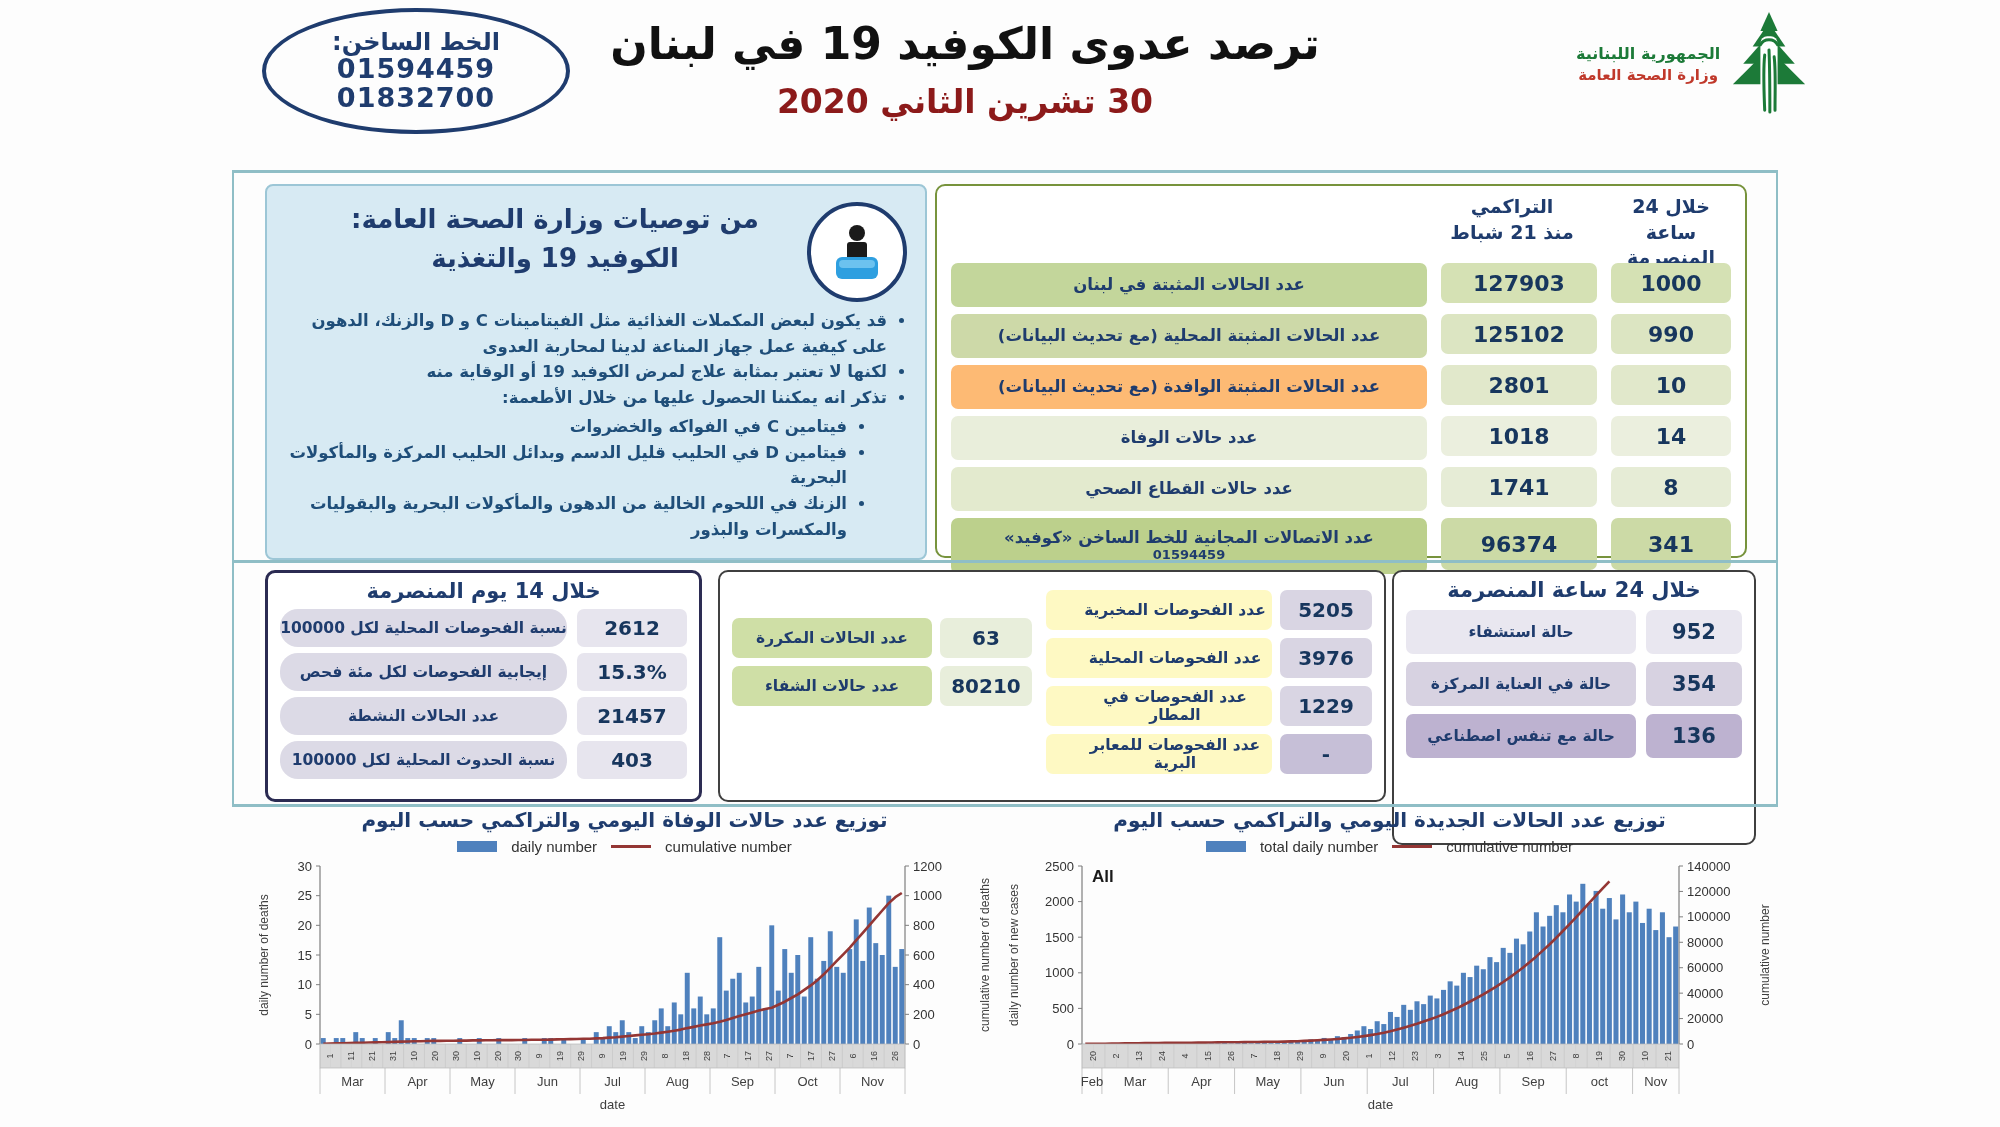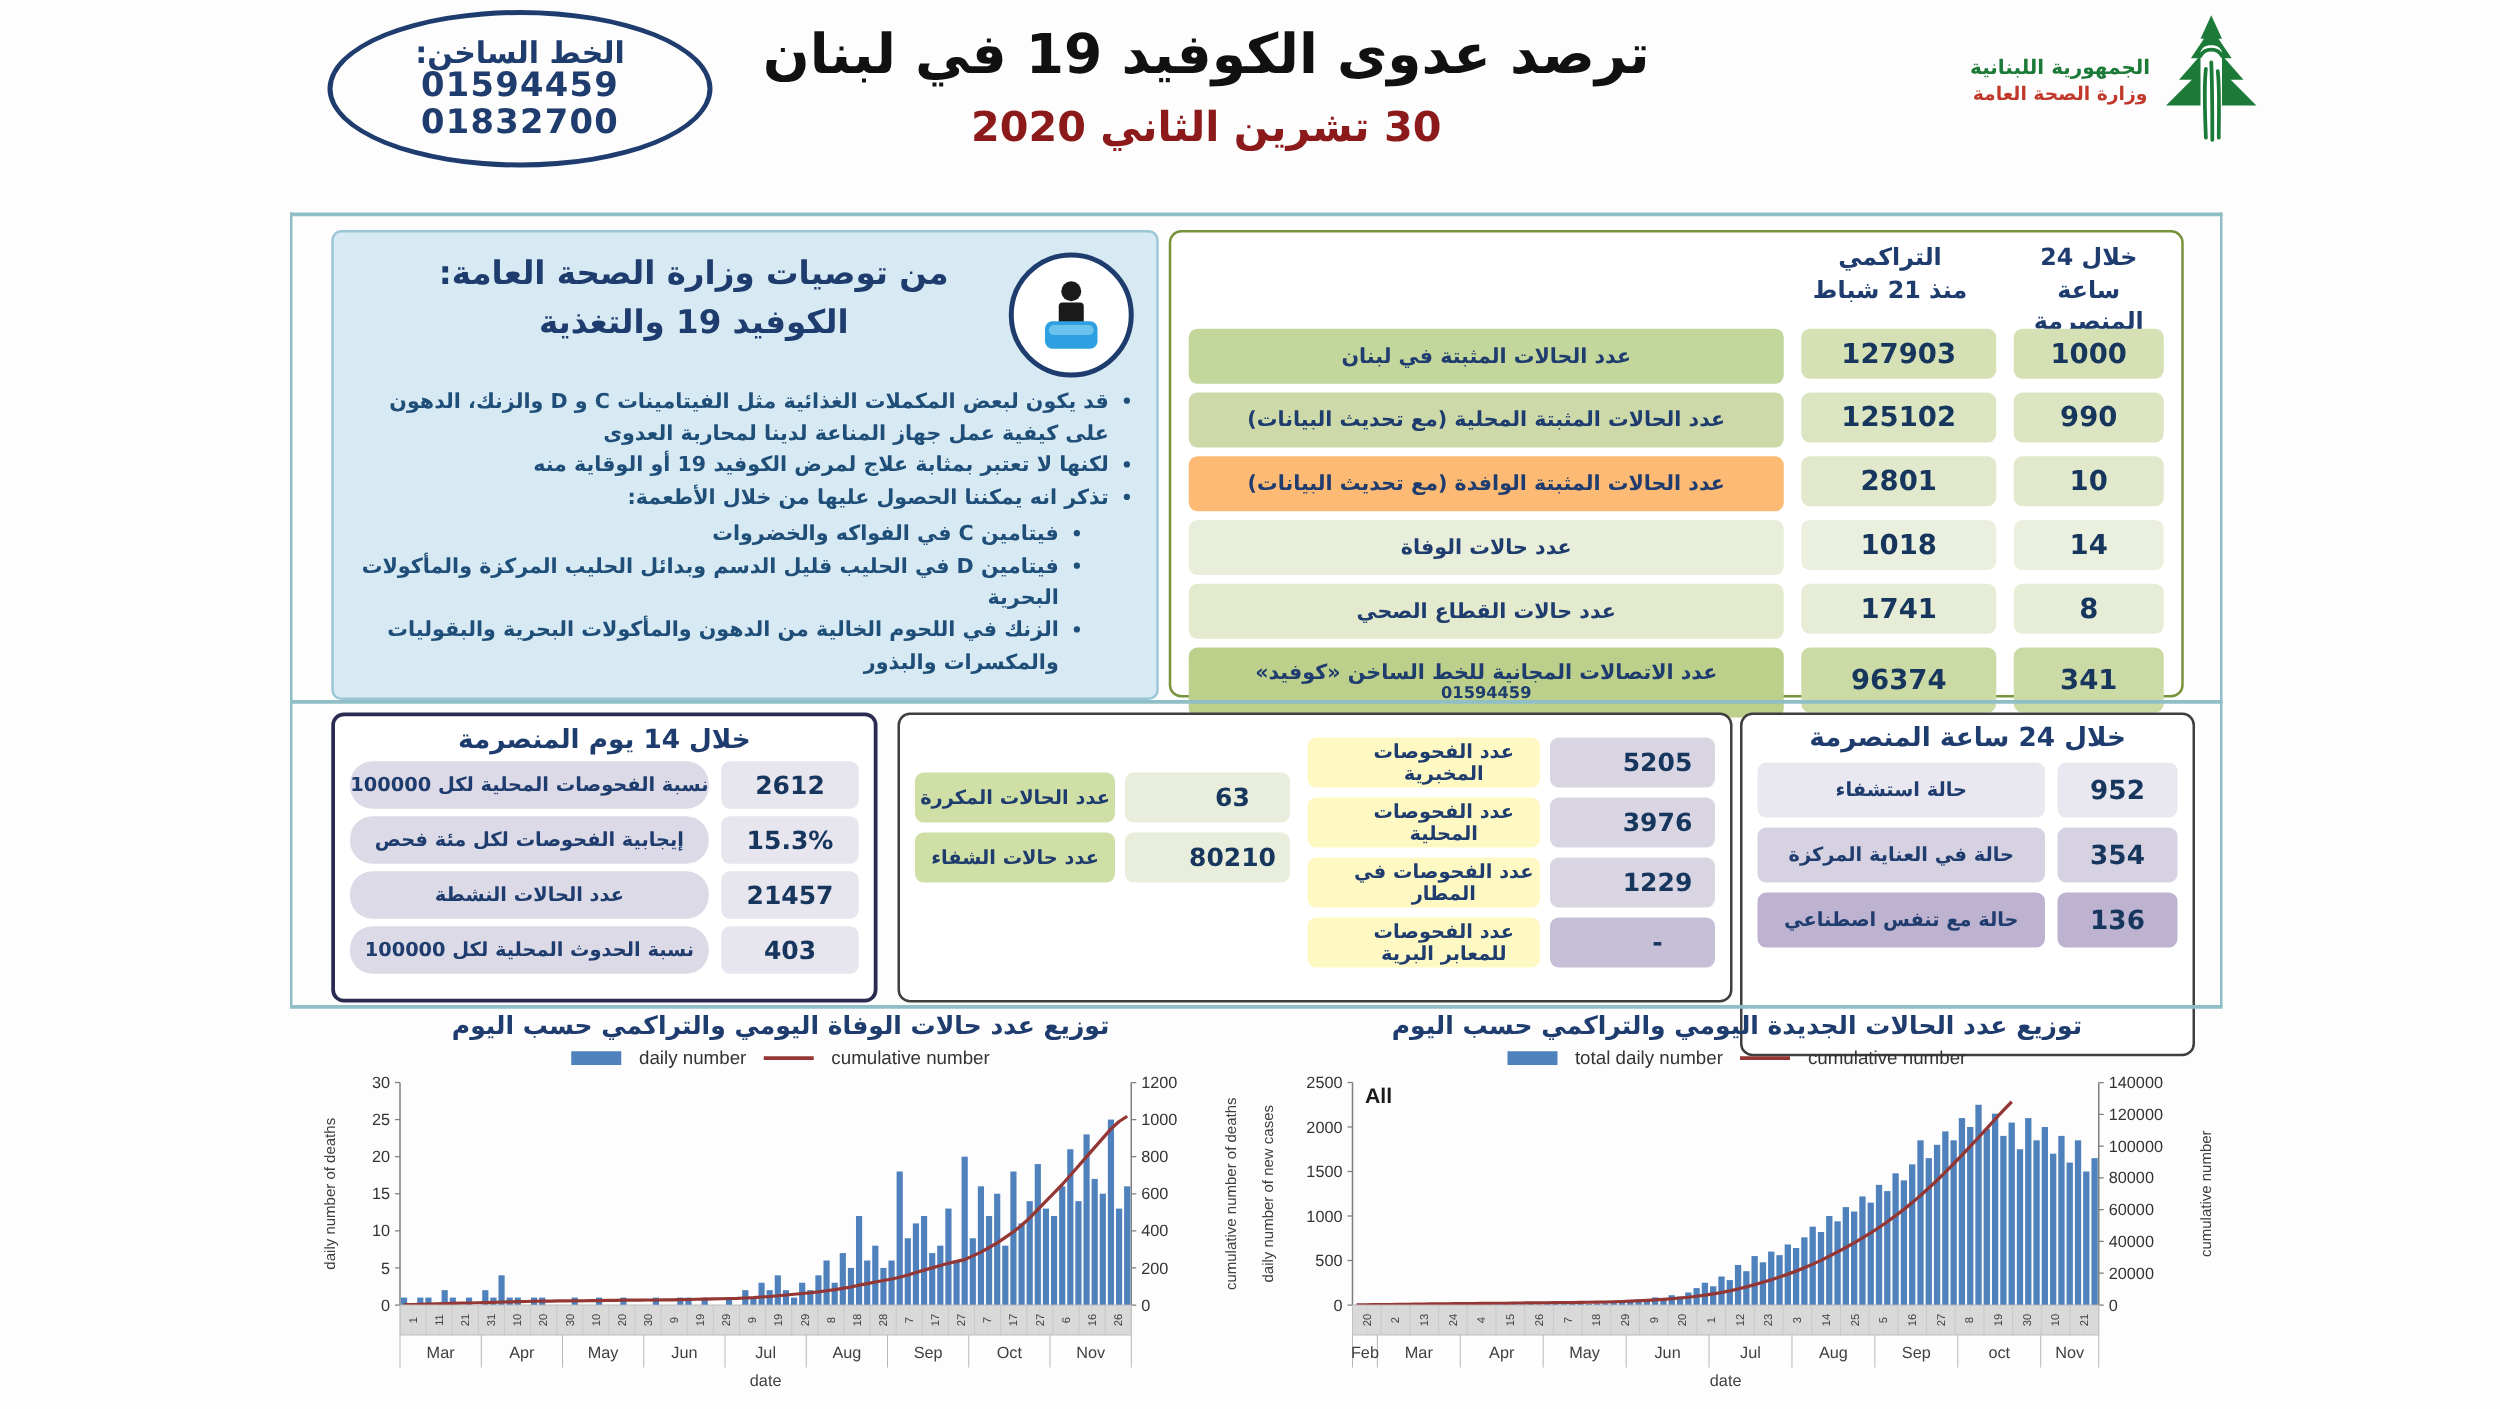--- a/index.html
+++ b/index.html
@@ -62,21 +62,21 @@
     justify-content:center;color:#17365d;font-weight:bold;font-size:20px;height:38px;}
   #center-box{position:absolute;left:718px;top:570px;width:668px;height:232px;background:#fff;
     border:2.5px solid #3f3f3f;border-radius:10px;box-sizing:border-box;padding:10px 12px;
     display:flex;direction:ltr;gap:14px;}
   #center-left{width:300px;padding-top:28px;}
   #center-right{flex:1;}
   .crow{display:flex;direction:ltr;gap:8px;margin-top:8px;}
   .clabel{flex:1;border-radius:7px;display:flex;align-items:center;justify-content:center;
     direction:rtl;color:#1f3c6e;font-weight:bold;font-size:15.5px;height:40px;text-align:center;}
   .cval{width:92px;border-radius:7px;display:flex;align-items:center;justify-content:center;
-    color:#17365d;font-weight:bold;font-size:20px;height:40px;padding-left:40px;}
+    color:#17365d;font-weight:bold;font-size:20px;height:40px;}
   .cg .clabel{background:#cfdfa6;} .cg .cval{background:#e8eedb;}
   .cp .clabel{background:#fef9c3;padding-left:32px;} .cp .cval{background:#d9d5e3;}
   .cp.dark .cval{background:#c6bfd7;}
   #right-box{position:absolute;left:1392px;top:570px;width:364px;height:275px;background:#fff;
     border:2.5px solid #3f3f3f;border-radius:10px;box-sizing:border-box;padding:6px 12px;direction:rtl;}
   #right-box .bhead{color:#1f3c6e;font-weight:bold;font-size:21px;text-align:center;margin-bottom:2px;}
   .rrow{display:flex;direction:ltr;gap:10px;margin-top:8px;}
   .rlabel{flex:1;border-radius:7px;display:flex;align-items:center;justify-content:center;
     direction:rtl;color:#1f3c6e;font-weight:bold;font-size:15.5px;height:44px;text-align:center;}
   .rval{width:96px;border-radius:7px;display:flex;align-items:center;justify-content:center;

